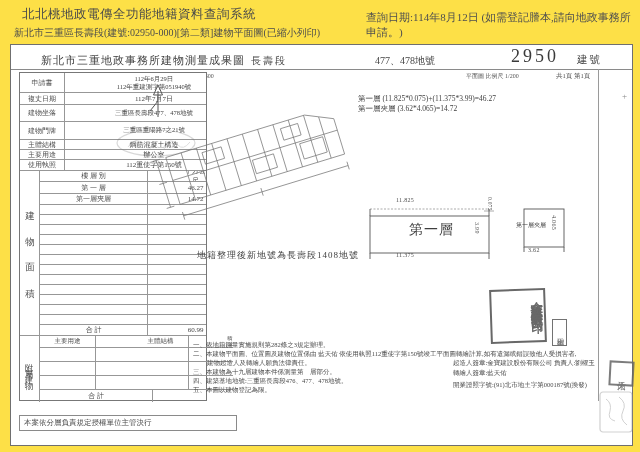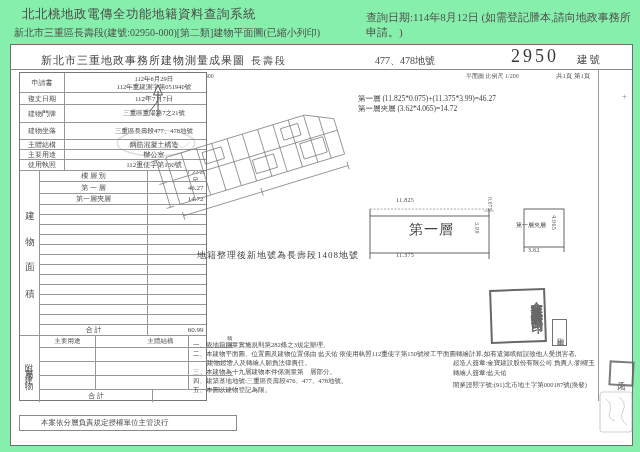--- a/index.html
+++ b/index.html
@@ -1,16 +1,16 @@
 <!DOCTYPE html>
 <html><head>
 <meta charset="utf-8">
 <style>
   html,body{margin:0;padding:0;background:#fff;}
-  .screen{position:relative;width:640px;height:452px;background:#86efac;overflow:hidden;
+  .screen{position:relative;width:640px;height:452px;background:#fde047;overflow:hidden;
           font-family:"Liberation Serif","DejaVu Serif",serif;color:#474747;}
   .abs{position:absolute;}
   .doc{position:absolute;left:10px;top:44px;width:621px;height:400px;border:1px solid #6f6f6f;background:#fff;}
   .titlebar{position:absolute;left:0;top:0;width:100%;height:24px;border-bottom:1px solid #8a8a8a;}
   .pre{white-space:pre-line;}
   
   .info-table{position:absolute;left:8px;top:27px;width:188px;height:329px;border:1px solid #777;box-sizing:border-box;background:#fff;}
   .tr{display:flex;box-sizing:border-box;border-bottom:1px solid #979797;align-items:stretch;gap:37px;}
   .tr:last-child{border-bottom:none;}
   .td{box-sizing:border-box;display:flex;align-items:center;justify-content:center;text-align:center;overflow:hidden;}
@@ -23,21 +23,21 @@
   .fl-lab{width:108px;border-right:1px solid #979797;font-size:7px;}
   .fl-val{flex:1;font-size:7px;}
   .an-c1{width:56px;border-right:1px solid #979797;font-size:6.5px;}
   .an-c2{width:56px;border-right:1px solid #979797;font-size:6.5px;}
   .an-c3{flex:1;font-size:5.5px;}
   .hdr{color:#4b4b4b;}
   
   .app-row{position:absolute;left:8px;right:0;top:356px;height:14px;border-top:1px solid #8a8a8a;border-bottom:1px solid #8a8a8a;display:flex;box-sizing:border-box;}
   .app-row .cell{display:flex;align-items:center;font-size:7.5px;color:#4b4b4b;box-sizing:border-box;}
   .auth-box{position:absolute;left:8px;top:370px;width:218px;height:16px;border:1px solid #8a8a8a;box-sizing:border-box;
-            display:flex;align-items:center;padding-left:21px;font-size:7.5px;color:#4b4b4b;text-align:right;}
+            display:flex;align-items:center;padding-left:4px;font-size:7.5px;color:#4b4b4b;text-align:right;}
   
   .dim{position:absolute;font-size:6px;color:#4f4f4f;letter-spacing:.3px;}
   .rot{transform-origin:0 0;transform:rotate(90deg);}
   .note{position:absolute;font-size:6.5px;color:#4a4a4a;white-space:nowrap;}
   .sig{position:absolute;font-size:6.5px;color:#4a4a4a;white-space:nowrap;}
   
   .seal-co{position:absolute;left:479px;top:244px;width:56px;height:54px;border:2px solid #4e4e4e;box-sizing:border-box;
            writing-mode:vertical-rl;text-orientation:upright;font-size:12px;line-height:13.5px;letter-spacing:2px;
            color:#4e4e4e;font-weight:bold;overflow:hidden;opacity:.85;transform:rotate(-2deg);padding:1px;}
   .seal-p{position:absolute;left:541px;top:274px;width:15px;height:27px;border:1px solid #5a5a5a;box-sizing:border-box;
@@ -77,27 +77,27 @@
     <div class="info-table">
       <div class="tr" style="height:20px;">
         <div class="td lab">申請書</div>
         <div class="td val pre" style="font-size:6.5px;line-height:8px;">112年6月29日
 112年重建測字第051940號</div>
       </div>
       <div class="tr" style="height:12px;">
         <div class="td lab">複丈日期</div>
         <div class="td val">112年7月7日</div>
       </div>
+      <div class="tr" style="height:17px;">
+        <div class="td lab">建物坐落</div>
+        <div class="td val" style="font-size:6.5px;">三重區長壽段477、478地號</div>
+      </div>
       <div class="tr" style="height:18px;">
         <div class="td lab">建物門牌</div>
         <div class="td val" style="font-size:6.5px;">三重區重陽路7之21號</div>
-      </div>
-      <div class="tr" style="height:17px;">
-        <div class="td lab">建物坐落</div>
-        <div class="td val" style="font-size:6.5px;">三重區長壽段477、478地號</div>
       </div>
       <div class="tr" style="height:10px;">
         <div class="td lab">主體結構</div>
         <div class="td val">鋼筋混凝土構造</div>
       </div>
       <div class="tr" style="height:10px;">
         <div class="td lab">主要用途</div>
         <div class="td val">辦公室</div>
       </div>
       <div class="tr" style="height:11px;">

